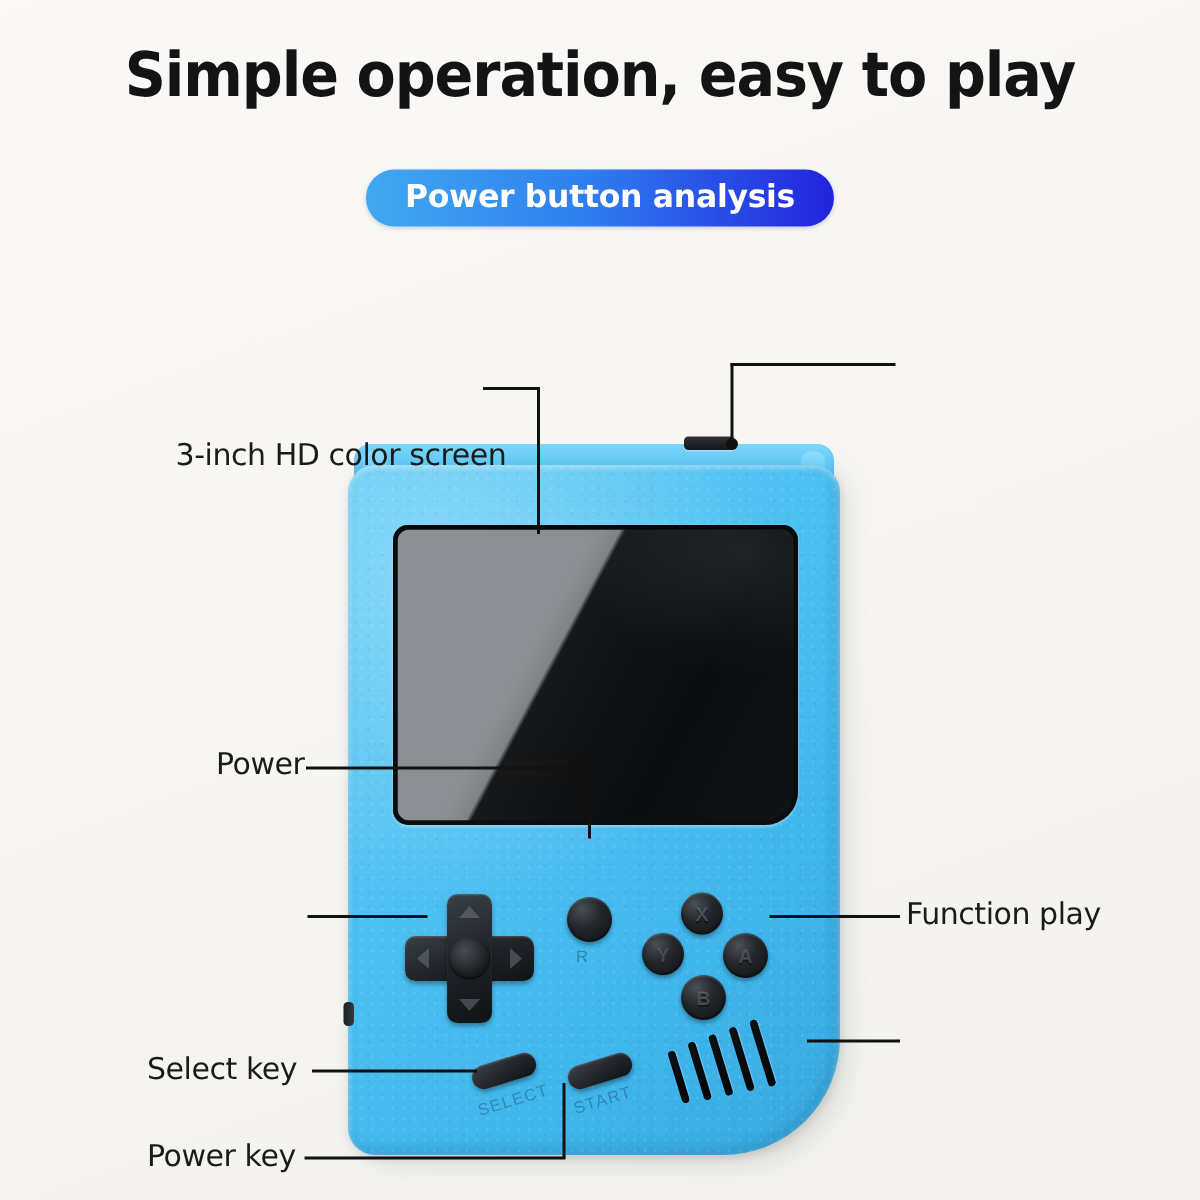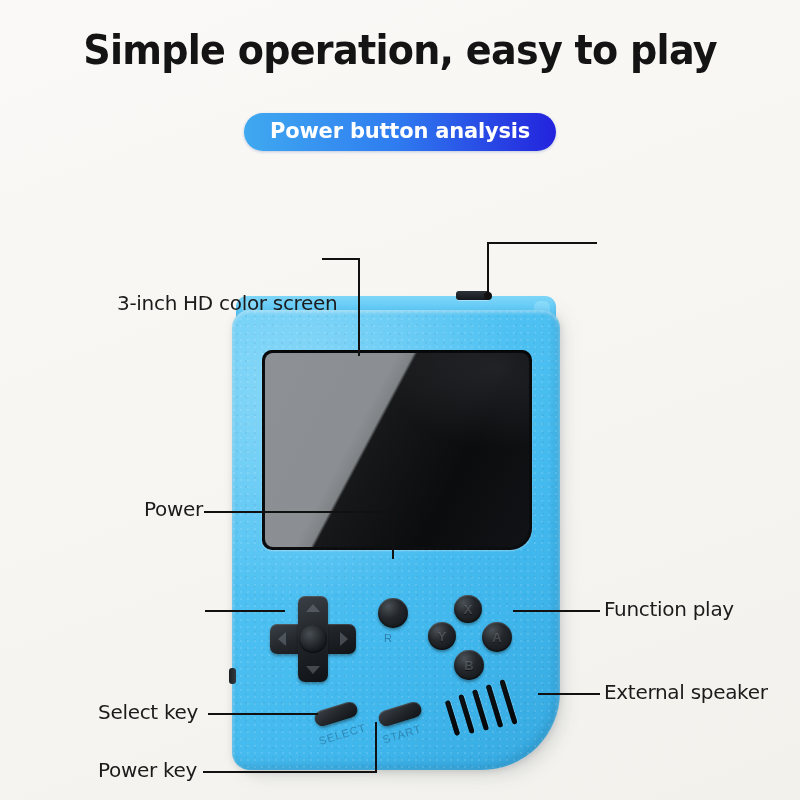--- a/index.html
+++ b/index.html
@@ -290,21 +290,20 @@
   <div class="label" style="left:144px; top:497px;">Power</div>
   <div class="lead h" style="left:204px; top:511px; width:190px;"></div>
   <div class="lead v" style="left:392px; top:511px; height:48px;"></div>
   <div class="dot" style="left:389px; top:508px;"></div>
 
   <div class="lead h" style="left:205px; top:610px; width:80px;"></div>
 
   <div class="label" style="left:604px; top:597px;">Function play</div>
   <div class="lead h" style="left:513px; top:610px; width:87px;"></div>
 
-  <div class="label" style="left:604px; top:680px;">External speaker</div>
   <div class="lead h" style="left:538px; top:693px; width:62px;"></div>
 
   <div class="label" style="left:98px; top:700px;">Select key</div>
   <div class="lead h" style="left:208px; top:713px; width:110px;"></div>
 
   <div class="label" style="left:98px; top:758px;">Power key</div>
   <div class="lead h" style="left:203px; top:771px; width:174px;"></div>
   <div class="lead v" style="left:375px; top:722px; height:50px;"></div>
 
 </div>

